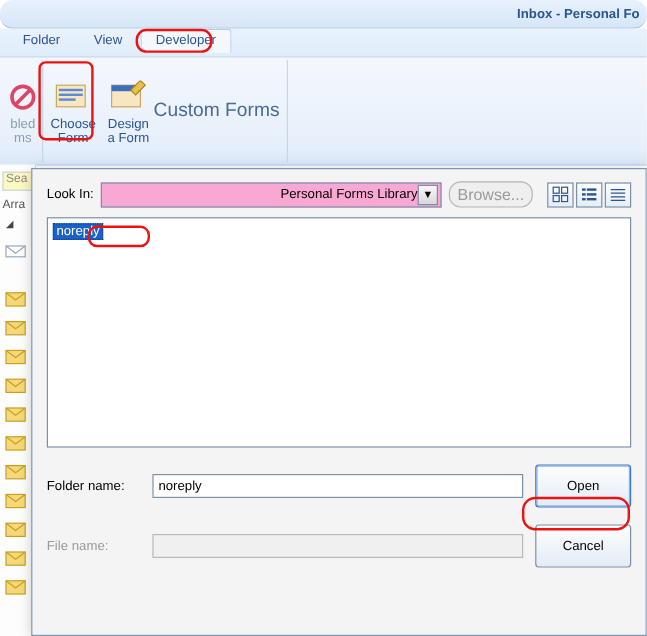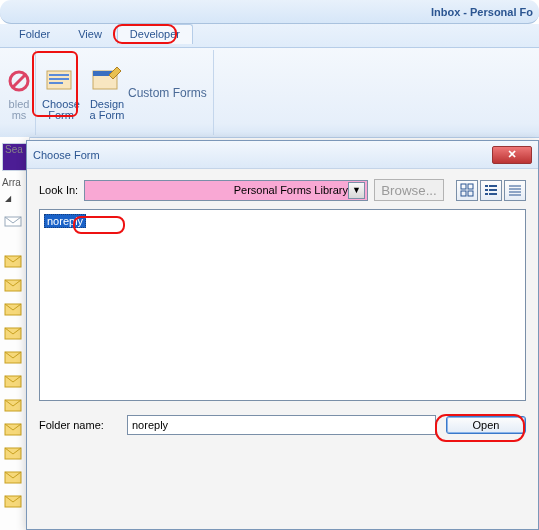--- a/index.html
+++ b/index.html
@@ -76,40 +76,40 @@
     text-align: center;
     line-height: 11px;
     color: #2b5591;
   }
   .rb-btn .ic {
     width: 32px; height: 32px;
     display: flex; align-items: center; justify-content: center;
     margin-bottom: 2px;
   }
   .group-label {
-    font-size: 12px;
+    font-size: 16px;
     color: #4a6a97;
     text-align: center;
     padding-top: 1px;
   }
   .disabled { color: #8a9cb5; }
   
   .mailstrip {
     position: absolute;
     left: 0; top: 137px;
     width: 30px;
     bottom: 0;
     background: #fdfdfd;
     border-right: 1px solid #d0dbe8;
   }
   .mailstrip .searchbox {
     margin: 6px 2px;
-    height: 28px;
+    height: 16px;
     border: 1px solid #c8d4e4;
-    background: #4c1d95;
+    background: #fef9c3;
     font-size: 10px;
     padding: 0 2px;
     color: #888;
     overflow: hidden;
   }
   .mailstrip .arr { margin: 6px 2px; font-size: 10px; color: #555; }
   .mailstrip .tri { margin: 6px 5px 2px; font-size: 8px; color: #444; }
   .mailstrip .env {
     width: 18px; height: 13px; margin: 11px 4px;
   }
@@ -159,21 +159,21 @@
     width: 17px; height: 17px;
     border: 1px solid #7a8fa8;
     background: linear-gradient(#f8f8f8,#d8d8d8);
     text-align: center; line-height: 15px; font-size: 9px;
   }
   .browse-btn {
     width: 70px; height: 22px;
     border: 1px solid #b3b3b3;
     background: #efefef;
     color: #9a9a9a;
-    border-radius: 0;
+    border-radius: 10px;
   }
   .viewbtns { display: flex; gap: 2px; margin-left: 6px; }
   .vb {
     width: 22px; height: 21px;
     border: 1px solid #7a8fa8;
     background: linear-gradient(#fdfdfd,#e6edf6);
     display: flex; align-items: center; justify-content: center;
   }
   .listwell {
     margin-top: 8px;
@@ -196,21 +196,21 @@
   .field-label.dis { color: #9a9a9a; }
   .txt {
     flex: 1; height: 20px;
     border: 1px solid #7a8fa8;
     background: #fff;
     padding: 0 4px;
     display: flex; align-items: center;
   }
   .txt.dis { background: #f0f0f0; border-color:#b8b8b8; }
   .dlgbtn {
-    width: 80px; height: 18px;
+    width: 80px; height: 36px;
     border: 1px solid #7a8fa8;
     background: linear-gradient(#fdfdfd,#e3ecf7);
     border-radius: 3px;
     color: #000;
     display:flex;align-items:center;justify-content:center;
   }
   .dlgbtn.default {
     border: 1px solid #3a78c9;
     box-shadow: 0 0 0 1px #8ab4ea inset;
   }
@@ -334,27 +334,20 @@
       <rect x="1" y="1" width="16" height="11" fill="#f6d87a" stroke="#c8a020"></rect>
       <path d="M1 1 L9 7 L17 1" fill="none" stroke="#c8a020"></path>
     </svg>
   <svg class="env">
       <rect x="1" y="1" width="16" height="11" fill="#f6d87a" stroke="#c8a020"></rect>
       <path d="M1 1 L9 7 L17 1" fill="none" stroke="#c8a020"></path>
     </svg>
 </div>
 
 <div class="dialog">
-  <div class="dlg-title">
-    <span>Choose Form</span>
-    <span class="spacer"></span>
-    <div class="dlg-close">
-      <span>✕</span>
-    </div>
-  </div>
 
   <div class="dlg-body">
     <div class="lookin-row">
       <label>Look In:</label>
       <div class="lookin-select">
         <span>Personal Forms Library</span>
         <span class="dd">▼</span>
       </div>
       <button class="browse-btn">Browse...</button>
       <div class="viewbtns">
@@ -395,19 +388,28 @@
     <div class="row2">
       <span class="field-label">Folder name:</span>
       <div class="txt">
         <span>noreply</span>
       </div>
       <div class="dlgbtn default">
         <span>Open</span>
       </div>
     </div>
 
+    <div class="row2">
+      <span class="field-label dis">File name:</span>
+      <div class="txt dis">
+        <span></span>
+      </div>
+      <div class="dlgbtn">
+        <span>Cancel</span>
+      </div>
+    </div>
 
   </div>
 </div>
 
 <div class="ring r-dev"></div>
 <div class="ring r-choose"></div>
 <div class="ring r-open"></div>
 
 </body></html>

